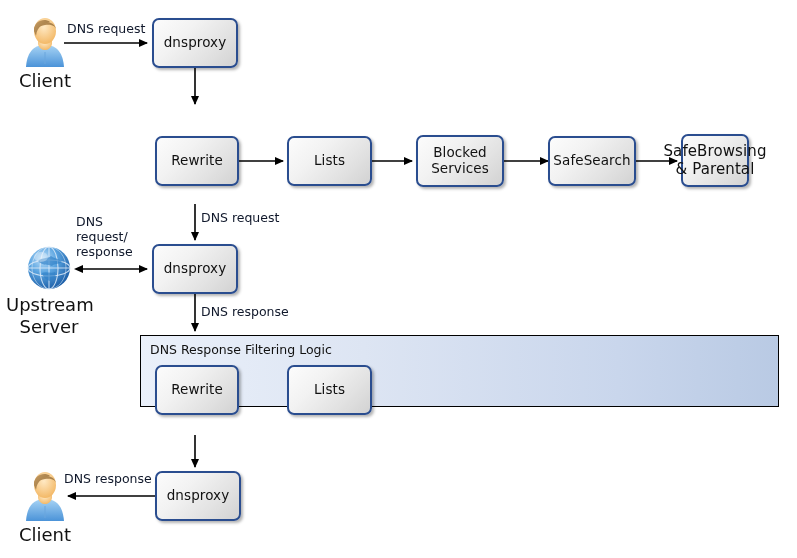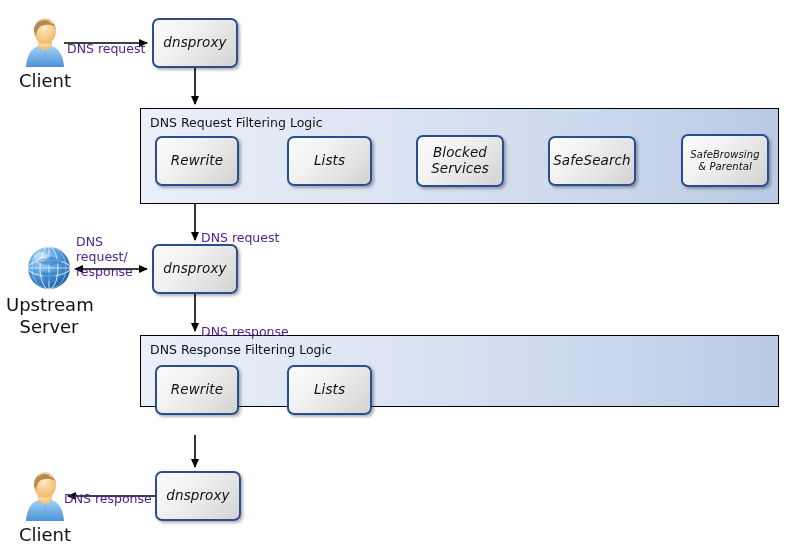--- a/index.html
+++ b/index.html
@@ -25,44 +25,42 @@
     background: linear-gradient(135deg, #fcfcfc 0%, #f2f2f2 35%, #e2e2e2 70%, #d2d2d2 100%);
     box-shadow: 2px 2px 3px rgba(0,0,0,0.30);
     display: flex;
     align-items: center;
     justify-content: center;
     text-align: center;
     font-size: 13.5px;
     color: #111111;
     line-height: 1.15;
     letter-spacing: 0.1px;
-    font-style: italic;
   }
   .node span { display: block; }
   .group {
     position: absolute;
     box-sizing: border-box;
     border: 1.5px solid #000000;
     background: linear-gradient(to right, #eaf0fa 0%, #dde5f3 35%, #c9d6ec 75%, #b9cae4 100%);
   }
   .group-title {
     position: absolute;
     left: 9px;
     top: 6px;
     font-size: 12.5px;
     color: #111111;
     white-space: nowrap;
   }
   .edge-label {
     position: absolute;
     font-size: 12.5px;
-    color: #4c1d95;
+    color: #0f172a;
     line-height: 1.18;
     white-space: nowrap;
-    margin-top: 20px;
   }
   .edge-label.multiline { white-space: normal; text-align: left; }
   .icon-caption {
     position: absolute;
     font-size: 18px;
     color: #111111;
     text-align: center;
     line-height: 1.2;
   }
   svg.wires {
@@ -180,44 +178,41 @@
   </div>
 
   <div class="node" style="left:152px; top:244px; width:86px; height:50px;">
     <span>dnsproxy</span>
   </div>
 
   <div class="node" style="left:155px; top:471px; width:86px; height:50px;">
     <span>dnsproxy</span>
   </div>
 
-  <div class="group" style="left:140px; top:108px; width:639px; height:96px;">
-    <div class="group-title">DNS Request Filtering Logic</div>
-  </div>
 
   <div class="node" style="left:155px; top:136px; width:84px; height:50px;">
     <span>Rewrite</span>
   </div>
 
   <div class="node" style="left:287px; top:136px; width:85px; height:50px;">
     <span>Lists</span>
   </div>
 
   <div class="node" style="left:548px; top:136px; width:88px; height:50px;">
     <span>SafeSearch</span>
   </div>
 
   <div class="node" style="left:416px; top:135px; width:88px; height:52px;">
     <div>
       <span>Blocked</span>
       <span>Services</span>
     </div>
   </div>
 
-  <div class="node" style="left:681px; top:134px; width:88px; height:53px; font-size:10px;">
+  <div class="node" style="left:681px; top:134px; width:68px; height:53px; font-size:15px;">
     <div>
       <span>SafeBrowsing</span>
       <span>&amp; Parental</span>
     </div>
   </div>
 
   <div class="group" style="left:140px; top:335px; width:639px; height:72px;">
     <div class="group-title">DNS Response Filtering Logic</div>
   </div>
 

